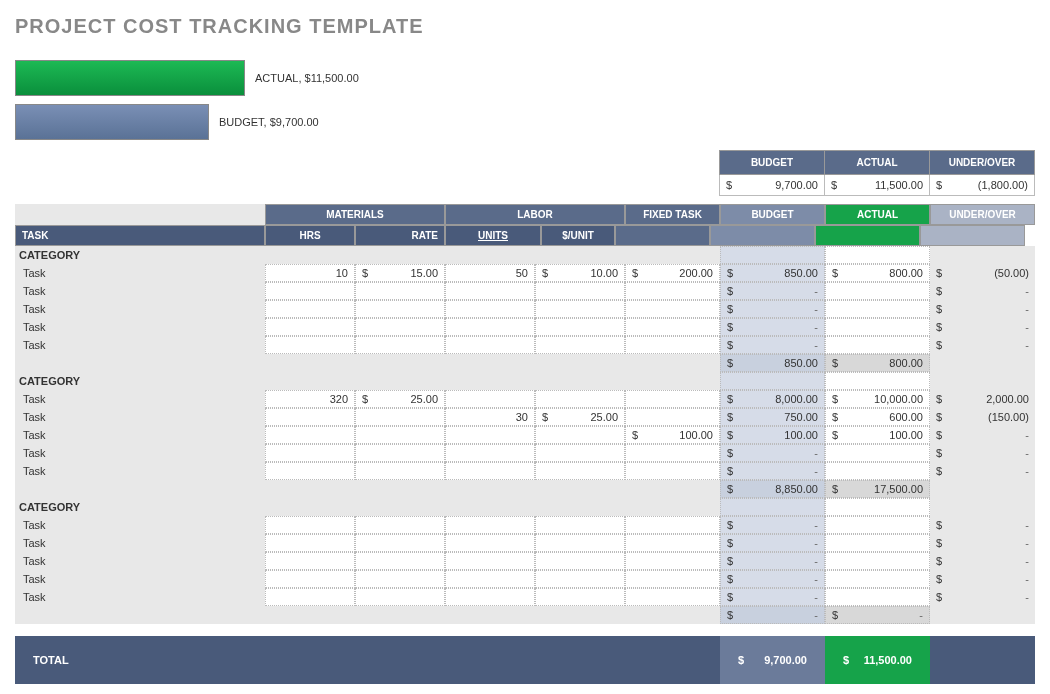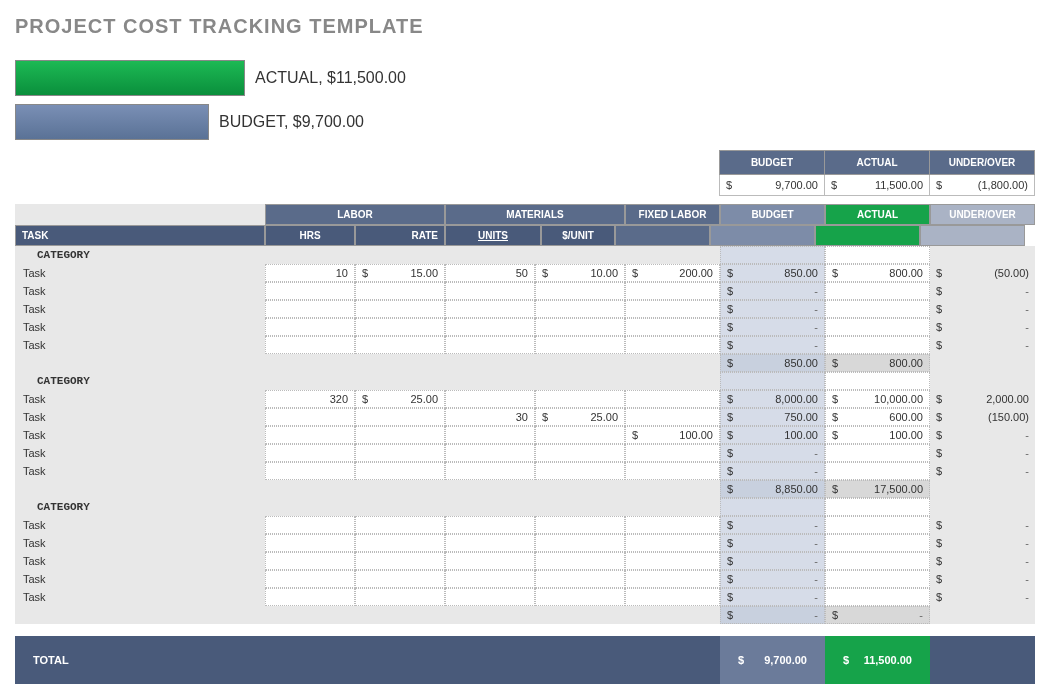--- a/index.html
+++ b/index.html
@@ -3,21 +3,21 @@
 <meta charset="utf-8">
 <style>
   * { box-sizing: border-box; margin: 0; padding: 0; }
   body { font-family: Arial, sans-serif; font-size: 11px; background: #fff; color: #333; padding: 15px; }
   .title { font-size: 20px; font-weight: bold; color: #888; letter-spacing: 1px; margin-bottom: 22px; }
   .chart-area { margin-bottom: 10px; }
   .bar-row { display: flex; align-items: center; margin-bottom: 8px; height: 36px; }
   .bar { height: 36px; border: 1px solid #888; }
   .bar.actual { background: linear-gradient(to bottom, #1db954, #0a8f3c); width: 230px; }
   .bar.budget { background: linear-gradient(to bottom, #7a8fb5, #5a7296); width: 194px; }
-  .bar-label { margin-left: 10px; font-size: 16px; color: #333; text-align: right; }
+  .bar-label { margin-left: 10px; font-size: 11px; color: #333; text-align: right; }
   .summary-row { display: flex; justify-content: flex-end; margin-bottom: 8px; }
   .summary-table { border-collapse: collapse; }
   .summary-table th { background: #5a6b8a; color: #fff; font-size: 10px; font-weight: bold; padding: 6px 8px; border: 1px solid #999; text-align: center; width: 105px; }
   .summary-table td { background: #fff; font-size: 11px; padding: 4px 6px; border: 1px solid #bbb; text-align: right; width: 105px; }
   .summary-table td .ds { float: left; }
   .main { width: 100%; }
   .header-row1 { display: flex; }
   .header-row2 { display: flex; }
   .h-task { background: #495a7a; color: #fff; font-weight: bold; font-size: 10px; padding: 4px 6px; width: 250px; border: 1px solid #999; }
   .h-group { background: #5a6b8a; color: #fff; font-weight: bold; font-size: 10px; text-align: center; padding: 4px 6px; border: 1px solid #999; }
@@ -32,21 +32,21 @@
   .h-rate { width: 90px; text-align: right; }
   .h-units { width: 96px; text-decoration: underline; }
   .h-per { width: 74px; }
   .h-empty { width: 105px; }
   .h-empty.budget { background: #7d8ca8; }
   .h-empty.actual { background: #16a34a; }
   .h-empty.under { background: #aab3c5; }
   .body-row { display: flex; min-height: 18px; align-items: stretch; }
   .c { padding: 2px 6px; font-size: 11px; border-right: 0; display: flex; align-items: center; }
   .c-task { width: 250px; background: #e8e8e8; padding-left: 8px; }
-  .c-task.cat { font-weight: bold; padding-left: 22px; font-family: Liberation Mono, monospace; }
+  .c-task.cat { font-weight: bold; padding-left: 4px; }
   .c-in { width: 90px; background: #fff; border: 1px dotted #bbb; justify-content: flex-end; }
   .c-in.dollar .ds { margin-right: auto; }
   .c-fixed { width: 95px; background: #fff; border: 1px dotted #bbb; justify-content: flex-end; }
   .c-fixed .ds { margin-right: auto; }
   .c-calc { width: 105px; justify-content: flex-end; }
   .c-calc .ds { margin-right: auto; }
   .c-budget { background: #d6dce8; border: 1px dotted #bbb; }
   .c-actual { background: #fff; border: 1px dotted #bbb; }
   .c-under { background: #e8e8e8; }
   .cat-row .c-in, .cat-row .c-fixed { background: #e8e8e8; border: none; }
@@ -93,23 +93,23 @@
       <td><span class="ds">$</span><span>11,500.00</span></td>
       <td><span class="ds">$</span><span>(1,800.00)</span></td>
     </tr>
   </tbody>
     </table>
 </div>
 
 <div class="main">
   <div class="header-row1">
     <div style="width:250px;background:#e8e8e8"></div>
+    <div class="h-group h-materials">MATERIALS</div>
     <div class="h-group h-labor">LABOR</div>
-    <div class="h-group h-materials">MATERIALS</div>
-    <div class="h-group h-fixed" rowspan="2">FIXED LABOR</div>
+    <div class="h-group h-fixed" rowspan="2">FIXED TASK</div>
     <div class="h-group h-budget">BUDGET</div>
     <div class="h-group h-actual">ACTUAL</div>
     <div class="h-group h-under">UNDER/OVER</div>
   </div>
   <div class="header-row2">
     <div class="h-task">TASK</div>
     <div class="h-sub h-hrs">HRS</div>
     <div class="h-sub h-rate">RATE</div>
     <div class="h-sub h-units">UNITS</div>
     <div class="h-sub h-per">$/UNIT</div>

